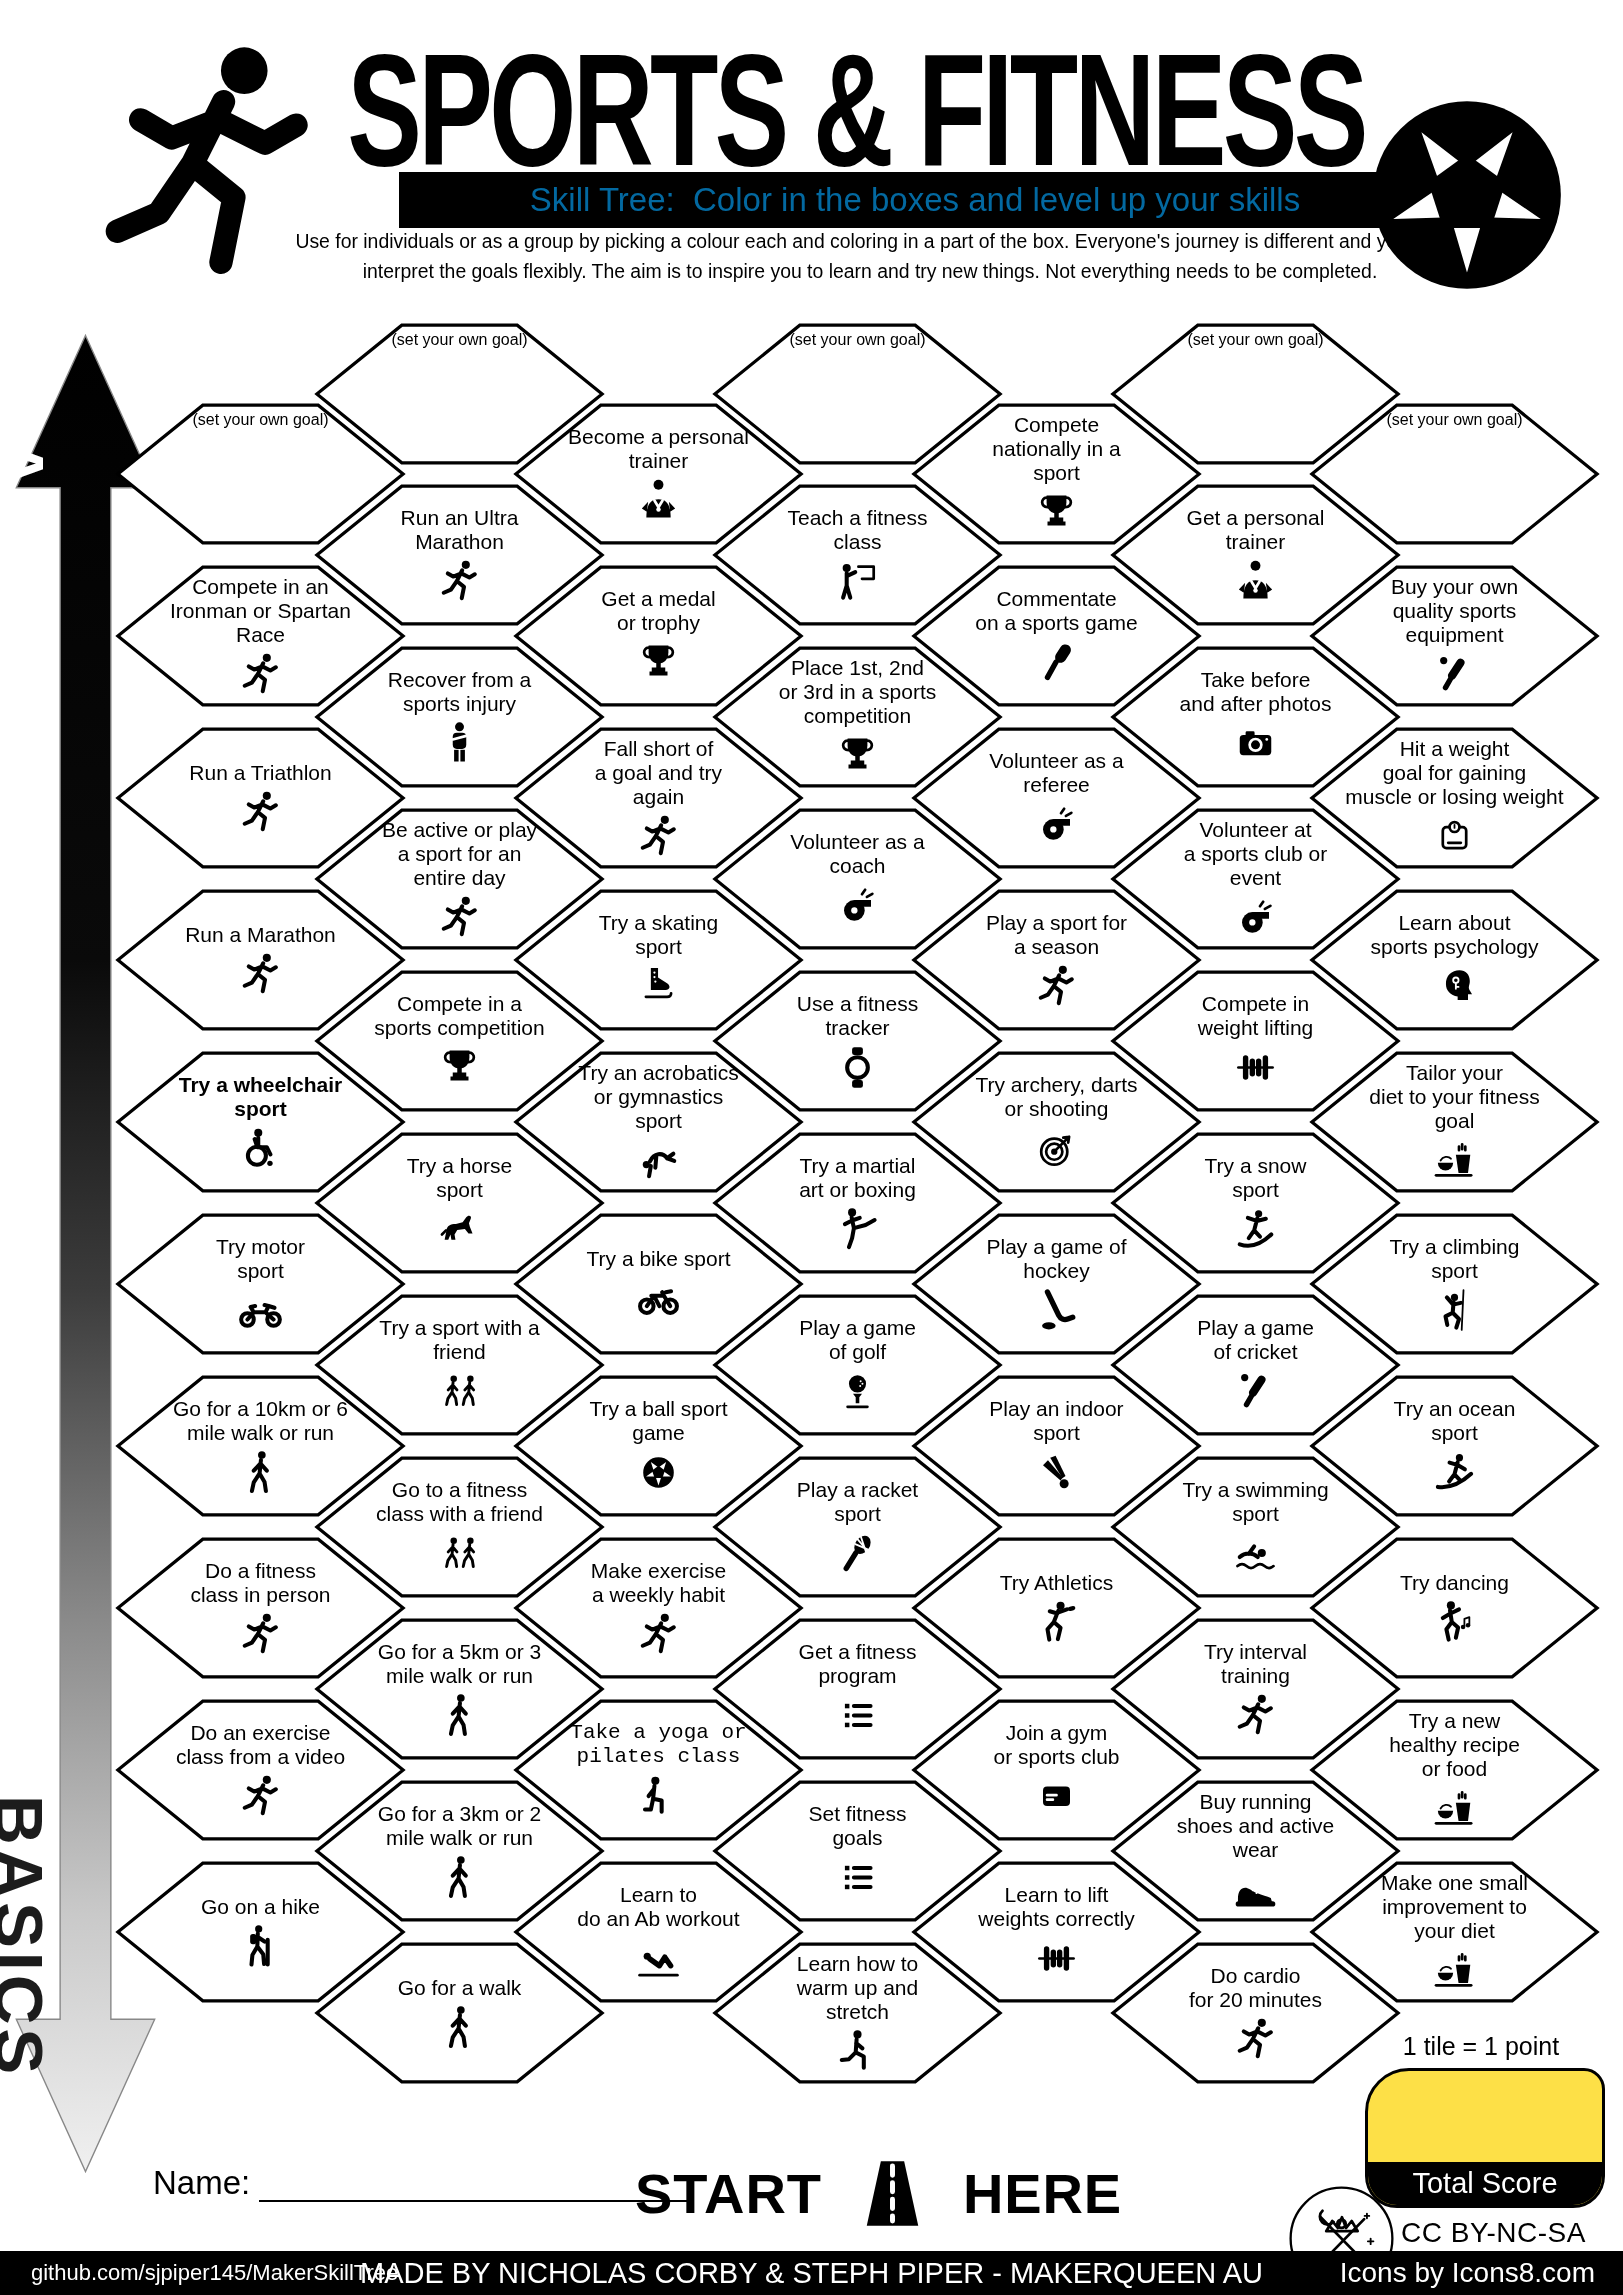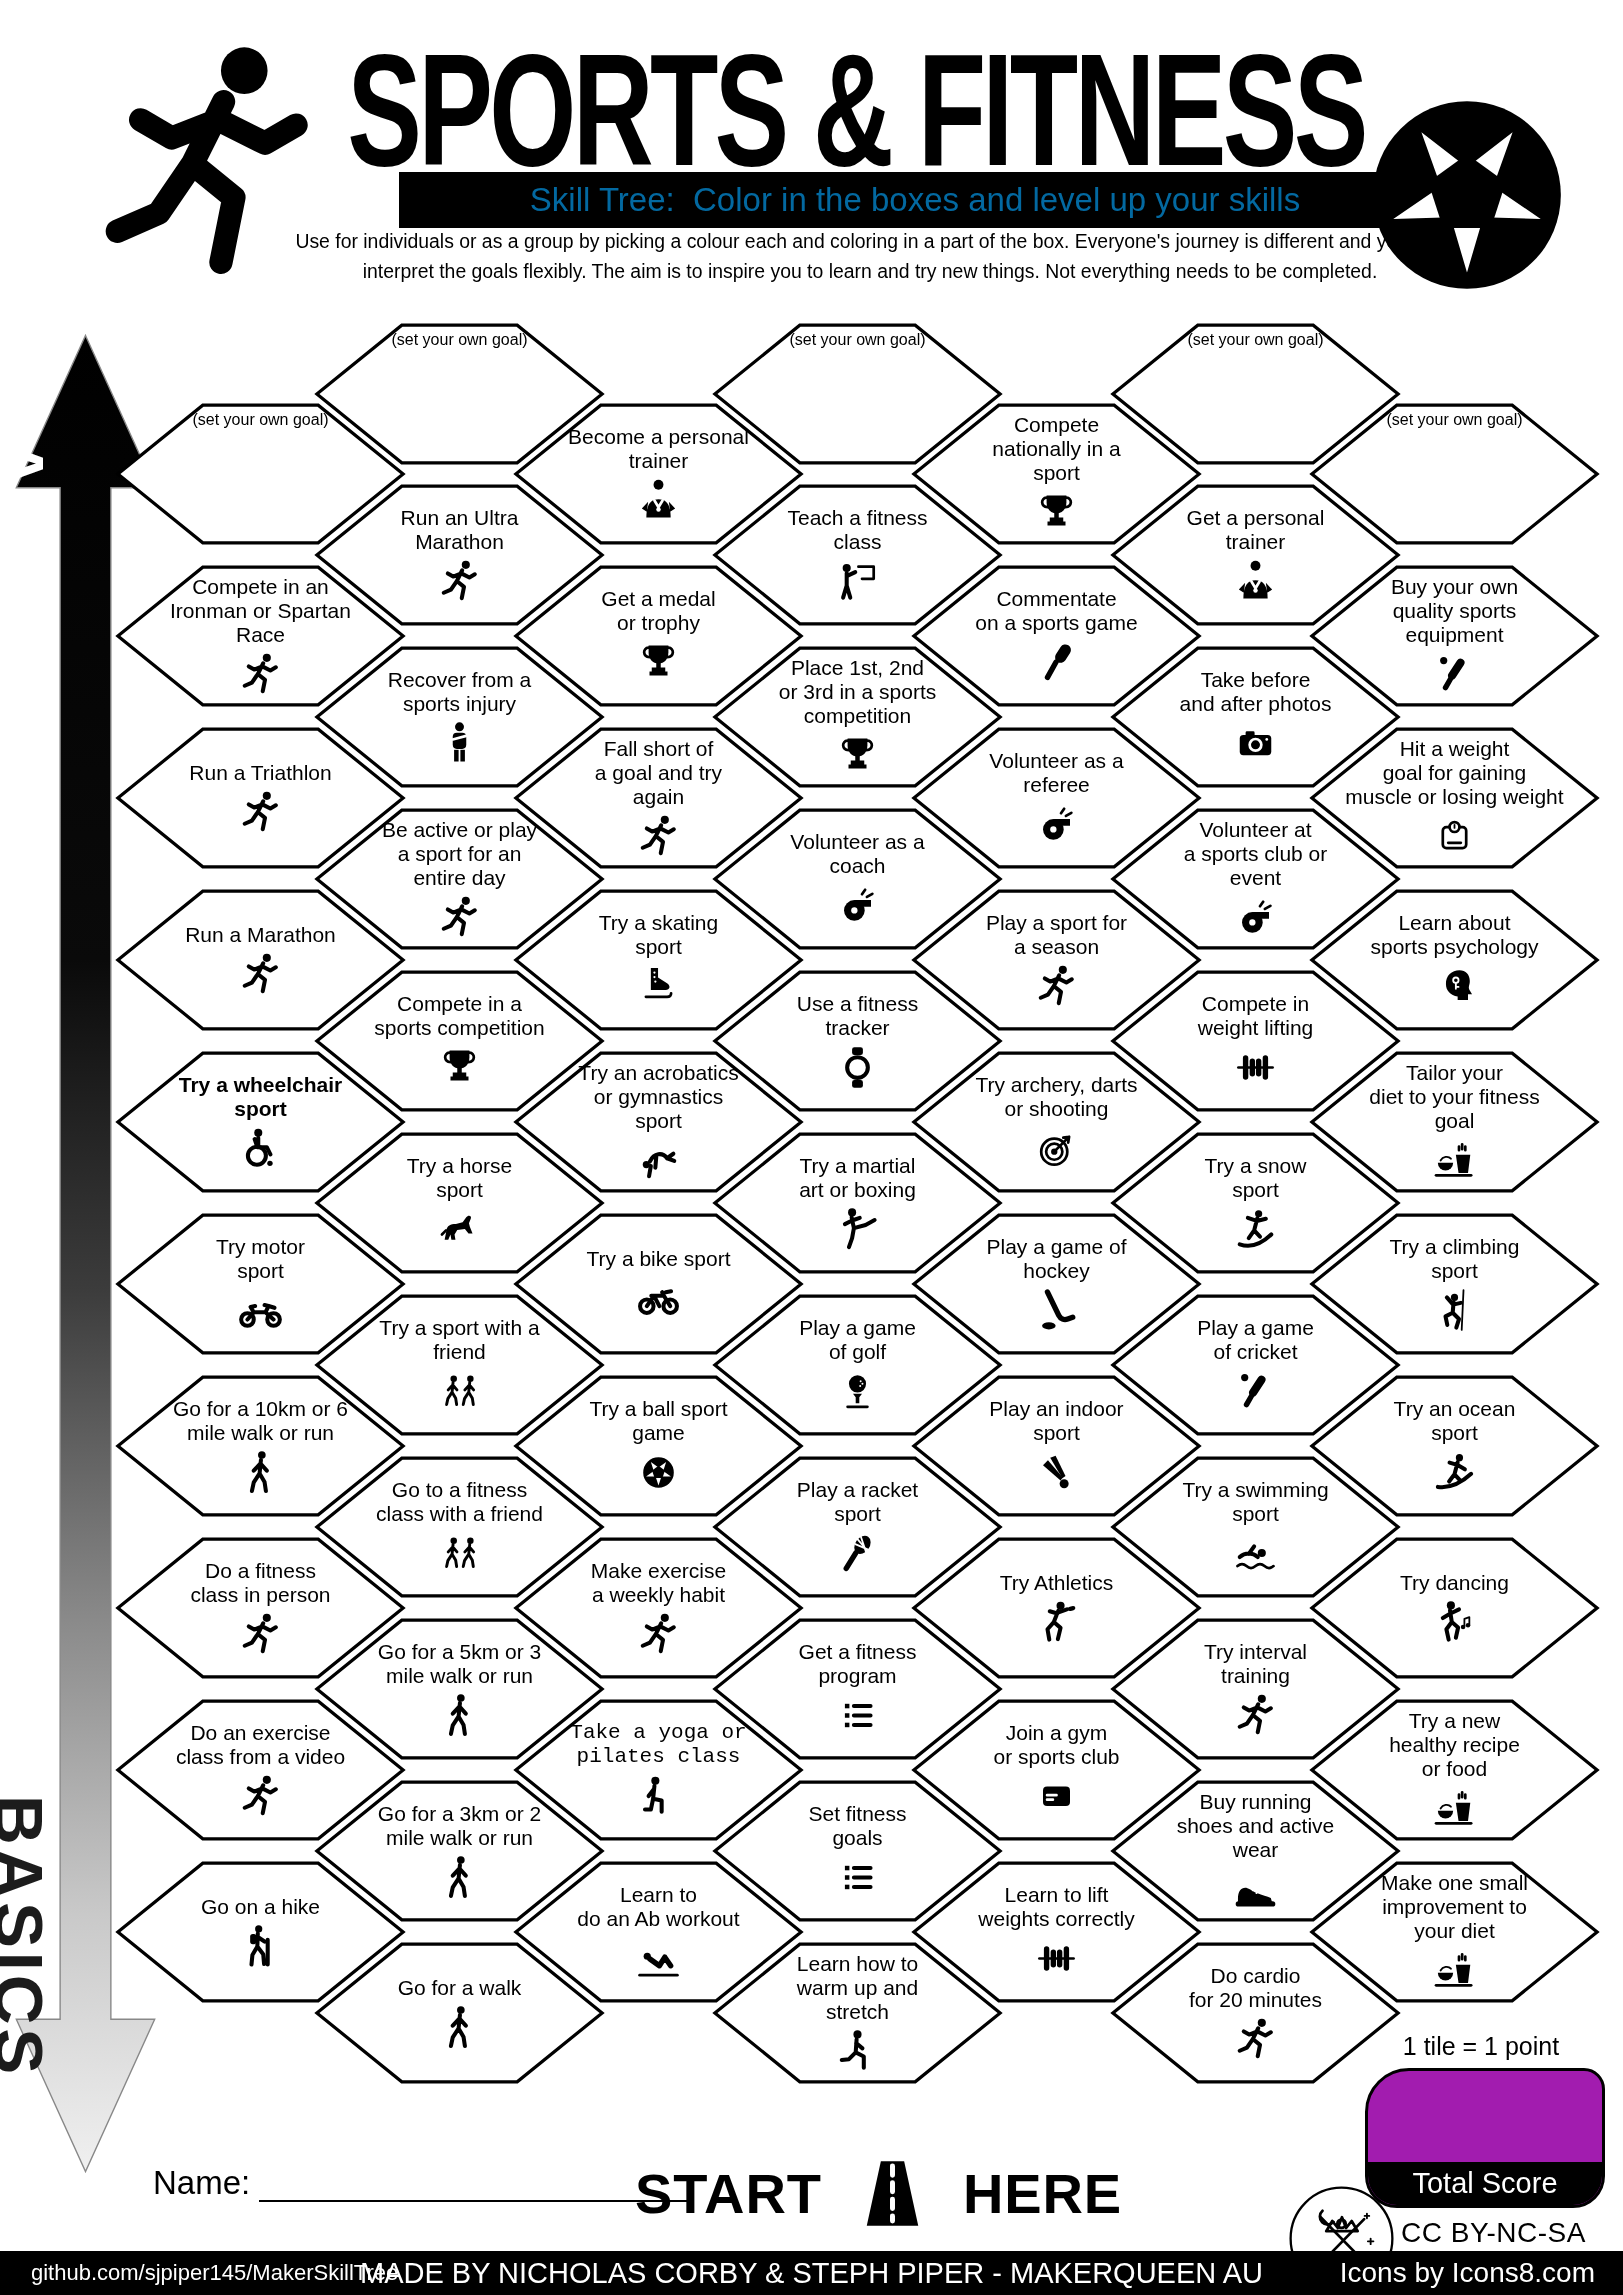--- a/index.html
+++ b/index.html
@@ -43,21 +43,21 @@
   .ticon .vthin{stroke-width:4;}
   .ticon .thick{stroke-width:12;}
   
   #start-here{position:absolute;left:601px;top:2147px;width:555px;height:93px;
               display:flex;align-items:center;justify-content:center;gap:21px;}
   #start-here .stxt{font-size:56px;font-weight:bold;letter-spacing:0.9px;}
   #road-icon{width:99px;height:83px;}
   #name-row{position:absolute;left:153px;top:2164px;font-size:33px;}
   #name-line{position:absolute;left:259px;top:2200px;width:433px;border-bottom:2.3px solid #000;}
   #tile-note{position:absolute;left:1342px;top:2032px;width:278px;text-align:center;font-size:25px;}
-  #score-box{position:absolute;left:1365px;top:2068px;width:234px;height:134px;background:#a21caf;
+  #score-box{position:absolute;left:1365px;top:2068px;width:234px;height:134px;background:#fde047;
              border:3.7px solid #000;border-radius:44px 21px 32px 32px;overflow:hidden;text-decoration:underline;}
   #score-bar{position:absolute;left:0;right:0;bottom:0;height:43px;background:#000;color:#fff;
              font-size:29px;display:flex;align-items:center;justify-content:center;}
   #license{position:absolute;left:1401px;top:2217px;font-size:28px;letter-spacing:0.5px;}
   #logo{position:absolute;left:1279px;top:2184px;width:125px;height:111px;}
   #footer-bar{position:absolute;left:0;top:2251px;width:1623px;height:44px;background:#000;
               display:flex;align-items:center;color:#fff;}
   #footer-left{position:absolute;left:21px;font-size:22px;margin-left:10px;}
   #footer-center{position:absolute;left:0;width:1623px;text-align:center;font-size:29px;}
   #footer-right{position:absolute;right:28px;font-size:28px;}

